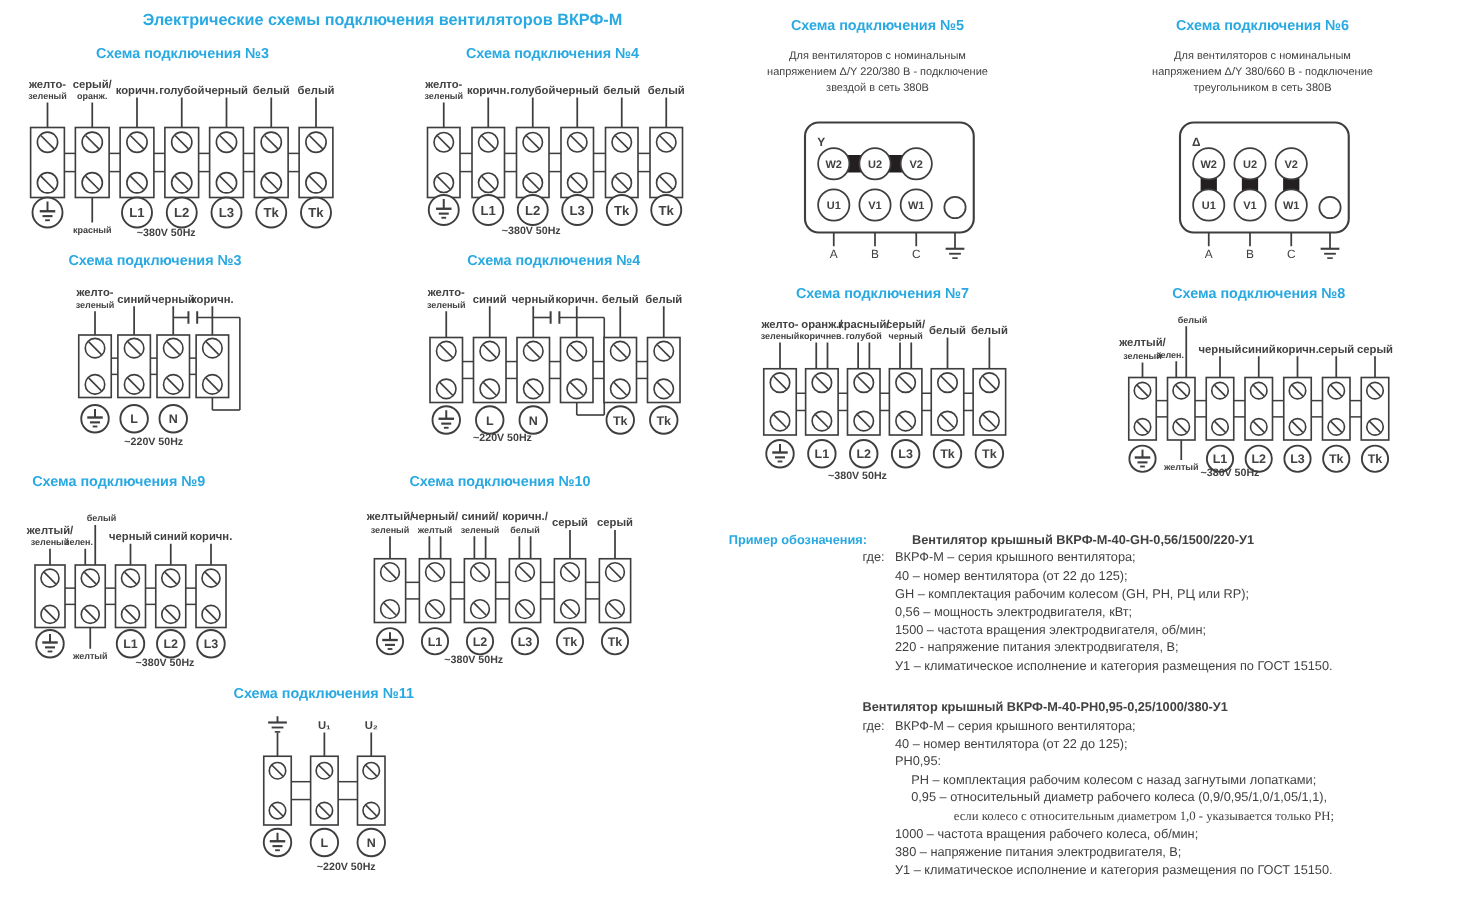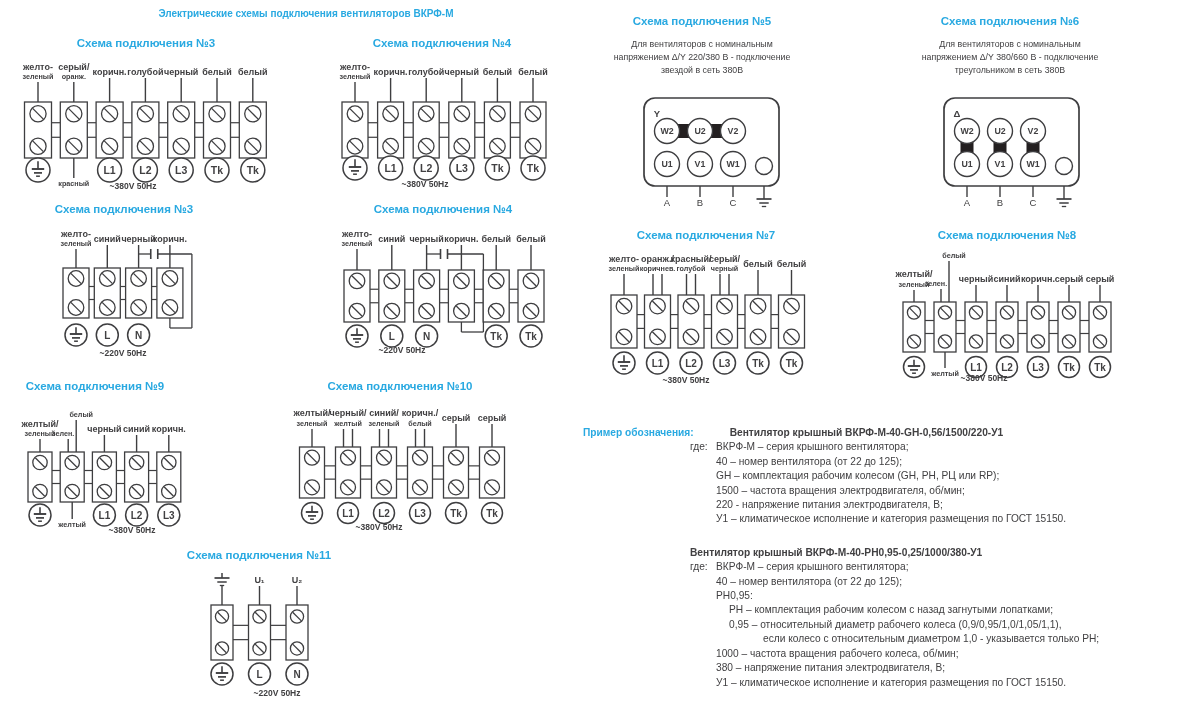--- a/index.html
+++ b/index.html
@@ -1,32 +1,32 @@
 <!DOCTYPE html>
 <html><head>
 <meta charset="utf-8">
 <style>
   html,body{margin:0;padding:0;background:#fff;}
   body{width:1184px;height:724px;overflow:hidden;font-family:"Liberation Sans",sans-serif;color:#414042;}
   .page{position:relative;width:1184px;height:724px;background:#fff;}
   .main-title{position:absolute;left:0;top:8px;width:612px;text-align:center;
-              font-size:10px;font-weight:bold;}
+              font-size:13px;font-weight:bold;}
   .scheme-title{position:absolute;width:280px;margin-left:-140px;text-align:center;
                 font-size:11.5px;font-weight:bold;}
   .scheme-desc{position:absolute;width:250px;margin-left:-125px;text-align:center;
                font-size:8.8px;line-height:13px;color:#414042;}
   .scheme svg{position:absolute;overflow:visible;}
   .example{position:absolute;left:583px;top:426px;width:600px;font-size:10.2px;
            line-height:14.4px;color:#414042;}
   .ex-label{font-weight:bold;}
   .ex-heading{font-weight:bold;margin-left:4px;padding-left:32px;}
   .ex-h2{font-weight:bold;padding-left:107px;margin-top:19px;}
   .ex-line{position:relative;padding-left:133px;}
   .ex-line.i2{padding-left:146px;}
-  .ex-line.i3{padding-left:180px;}
+  .ex-line.i3{padding-left:180px;font-family:Liberation Serif, serif;}
   .ex-where{position:absolute;left:107px;top:0;}
 </style>
 </head>
 <body>
 
 <div class="page" id="page">
   <div class="main-title" style="color: rgb(41, 169, 225);">Электрические схемы подключения вентиляторов ВКРФ-М</div>
   <div id="schemes">
       <div class="scheme">
         <div class="scheme-title" style="color: rgb(41, 169, 225); left: 146px; top: 37px;">Схема подключения №3</div>
@@ -1153,20 +1153,21 @@
           </g>
           <text x="79" y="128" fill="#414042" font-size="8.5" font-weight="bold" text-anchor="middle">~220V 50Hz</text>
         </svg>
       </div>
     </div>
   <div class="example" id="example">
       <div><span class="ex-label" style="color: rgb(41, 169, 225);">Пример обозначения:</span><span class="ex-heading">Вентилятор крышный ВКРФ-М-40-GH-0,56/1500/220-У1</span></div>
       <div class="ex-line"><span class="ex-where">где:</span>ВКРФ-М – серия крышного вентилятора;</div>
       <div class="ex-line">40 – номер вентилятора (от 22 до 125);</div>
       <div class="ex-line">GH – комплектация рабочим колесом (GH, РН, РЦ или RP);</div>
+      <div class="ex-line">0,56 – мощность электродвигателя, кВт;</div>
       <div class="ex-line">1500 – частота вращения электродвигателя, об/мин;</div>
       <div class="ex-line">220 - напряжение питания электродвигателя, В;</div>
       <div class="ex-line">У1 – климатическое исполнение и категория размещения по ГОСТ 15150.</div>
       <div class="ex-h2">Вентилятор крышный ВКРФ-М-40-РН0,95-0,25/1000/380-У1</div>
       <div class="ex-line"><span class="ex-where">где:</span>ВКРФ-М – серия крышного вентилятора;</div>
       <div class="ex-line">40 – номер вентилятора (от 22 до 125);</div>
       <div class="ex-line">РН0,95:</div>
       <div class="ex-line i2">РН – комплектация рабочим колесом с назад загнутыми лопатками;</div>
       <div class="ex-line i2">0,95 – относительный диаметр рабочего колеса (0,9/0,95/1,0/1,05/1,1),</div>
       <div class="ex-line i3">если колесо с относительным диаметром 1,0 - указывается только РН;</div>

